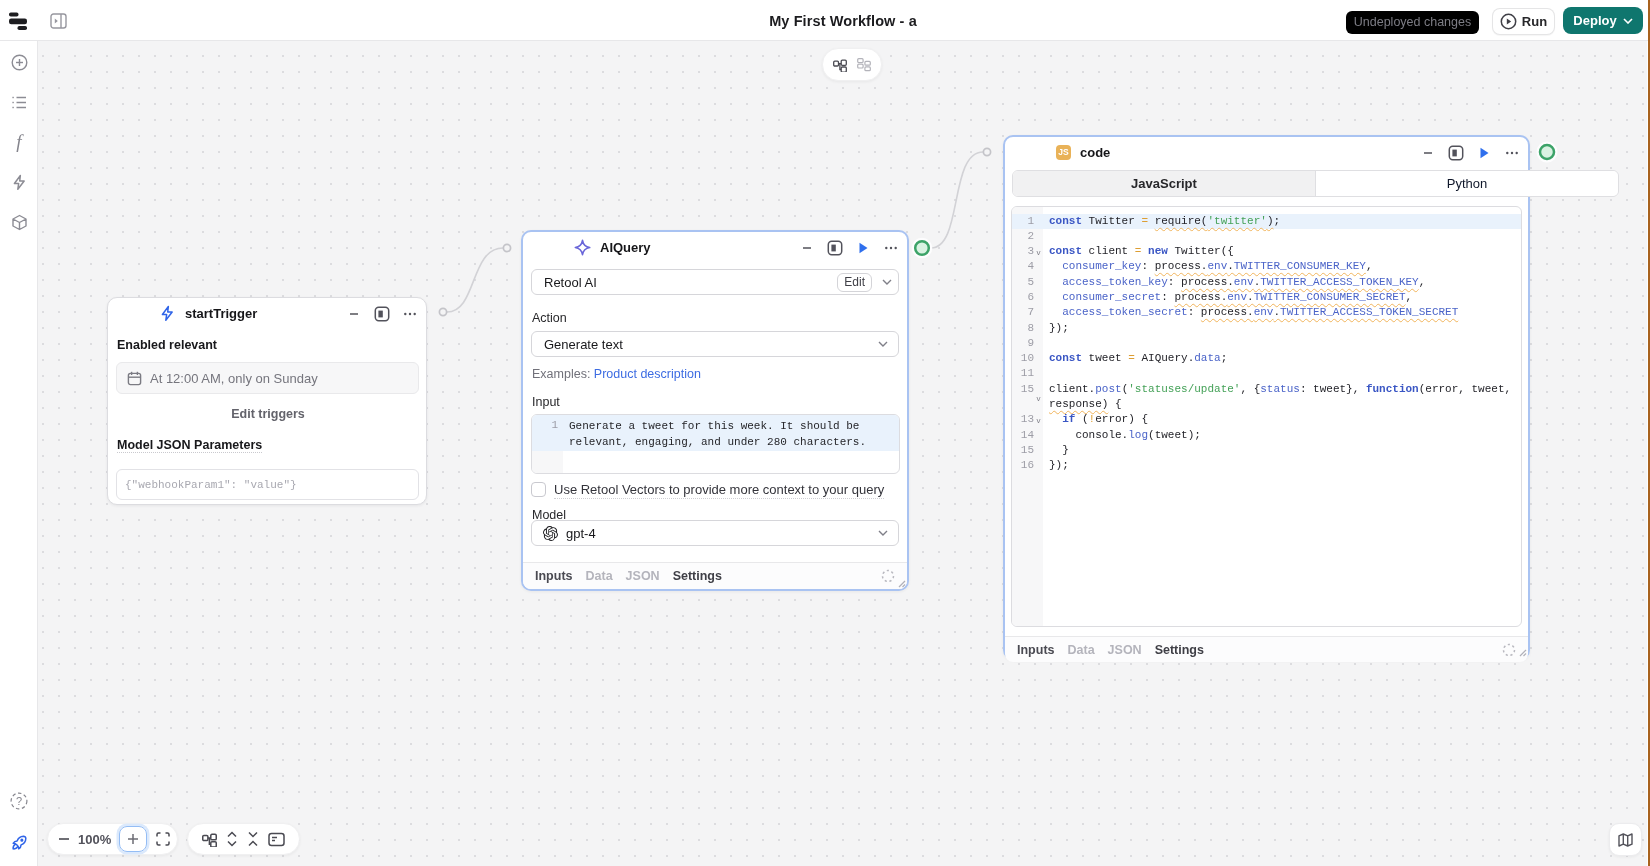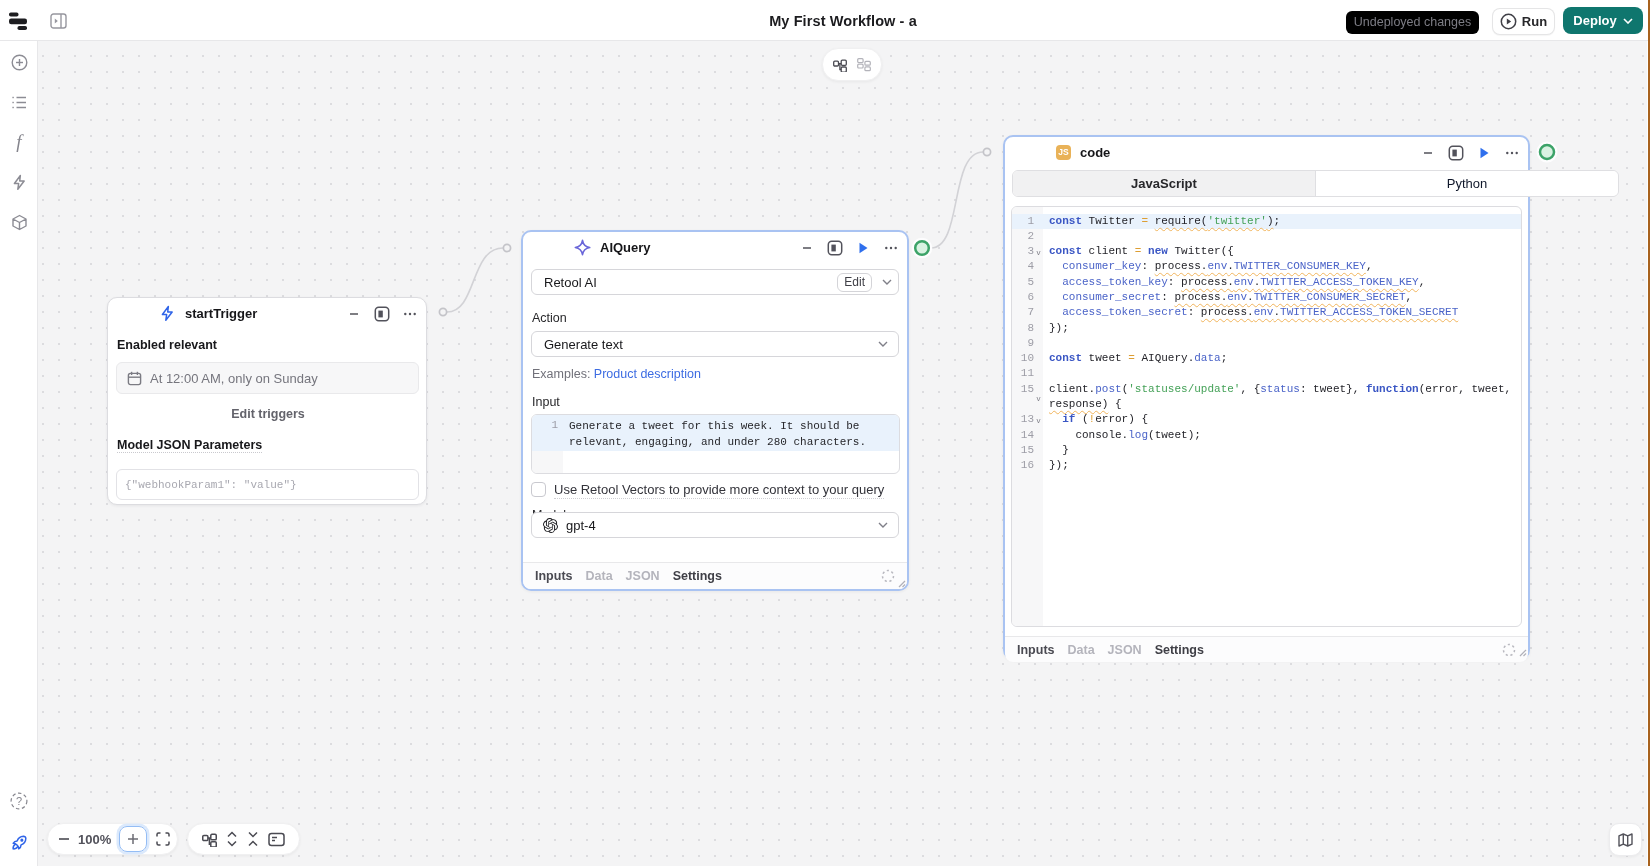--- a/index.html
+++ b/index.html
@@ -177,21 +177,21 @@
     <div class="ced" style="position:absolute;left:8px;top:182px;width:369px;height:60px;">
       <div class="gut" style="width:31px;"></div>
       <div style="position:absolute;left:0;top:0;width:100%;height:36px;background:#e9f2fc;"></div>
       <div style="position:absolute;left:0;top:4px;width:26px;text-align:right;font-size:11px;color:#9d9da6;" class="mono">1</div>
       <div class="mono" style="position:absolute;left:37px;top:4px;font-size:11px;line-height:15.5px;color:#26262a;white-space:pre;">Generate a tweet for this week. It should be
 relevant, engaging, and under 280 characters.</div>
     </div>
     <div style="position:absolute;left:8px;top:250px;width:15px;height:15px;border:1.5px solid #c9c9cf;border-radius:4px;background:#fff;"></div>
     <div style="position:absolute;left:31px;top:251px;font-size:13px;color:#33333a;border-bottom:1px dotted #cfcfd4;line-height:13px;padding-bottom:2px;">Use Retool Vectors to provide more context to your query</div>
     <div class="label" style="position:absolute;left:9px;top:276px;">Model</div>
-    <div class="selbox" style="position:absolute;left:8px;top:280px;width:368px;height:26px;padding:0 10px 0 11px;">
+    <div class="selbox" style="position:absolute;left:8px;top:288px;width:368px;height:26px;padding:0 10px 0 11px;">
       <svg width="15" height="15" viewBox="0 0 24 24" fill="#1f1f23">
           <path d="M22.28 9.82a5.98 5.98 0 0 0-.52-4.91 6.05 6.05 0 0 0-6.51-2.9A6.07 6.07 0 0 0 4.98 4.18a5.98 5.98 0 0 0-4 2.9 6.05 6.05 0 0 0 .75 7.1 5.98 5.98 0 0 0 .51 4.91 6.05 6.05 0 0 0 6.51 2.9A5.98 5.98 0 0 0 13.26 24a6.06 6.06 0 0 0 5.77-4.21 5.99 5.99 0 0 0 4-2.9 6.06 6.06 0 0 0-.75-7.07zm-9.02 12.61a4.48 4.48 0 0 1-2.88-1.04l.14-.08 4.78-2.76a.8.8 0 0 0 .39-.68v-6.74l2.02 1.17a.07.07 0 0 1 .04.05v5.58a4.5 4.5 0 0 1-4.49 4.5zm-9.66-4.13a4.47 4.47 0 0 1-.54-3.01l.14.09 4.78 2.76a.77.77 0 0 0 .78 0l5.84-3.37v2.33a.08.08 0 0 1-.03.06L9.74 19.95a4.5 4.5 0 0 1-6.14-1.65zM2.34 7.9a4.49 4.49 0 0 1 2.37-1.97V11.6a.77.77 0 0 0 .39.68l5.81 3.35-2.02 1.17a.08.08 0 0 1-.07 0L4 14.01a4.5 4.5 0 0 1-1.66-6.11zm16.6 3.86L13.1 8.38l2.02-1.16a.08.08 0 0 1 .07 0l4.83 2.79a4.49 4.49 0 0 1-.68 8.1v-5.68a.79.79 0 0 0-.4-.67zm2.01-3.02l-.14-.09-4.77-2.78a.78.78 0 0 0-.78 0L9.41 9.23V6.9a.07.07 0 0 1 .03-.06l4.83-2.78a4.5 4.5 0 0 1 6.68 4.66zm-12.64 4.13l-2.02-1.16a.08.08 0 0 1-.04-.06V6.07a4.5 4.5 0 0 1 7.38-3.45l-.14.08-4.78 2.76a.8.8 0 0 0-.39.68zm1.1-2.37l2.6-1.5 2.6 1.5v3l-2.6 1.5-2.6-1.5z"></path>
         </svg>
       <span style="font-size:13px;color:#18181b;flex:1;margin-left:8px;">gpt-4</span>
       <svg width="10" height="6" viewBox="0 0 10 6" fill="none" stroke="#7f7f88" stroke-width="1.4">
           <path d="M1 1 L5 5 L9 1"></path>
         </svg>
     </div>
     <div class="footer" style="position:absolute;left:0;top:330px;width:100%;height:27px;padding:0 12px;border-radius:0 0 8px 8px;">
       <span class="ftab fon">Inputs</span>

